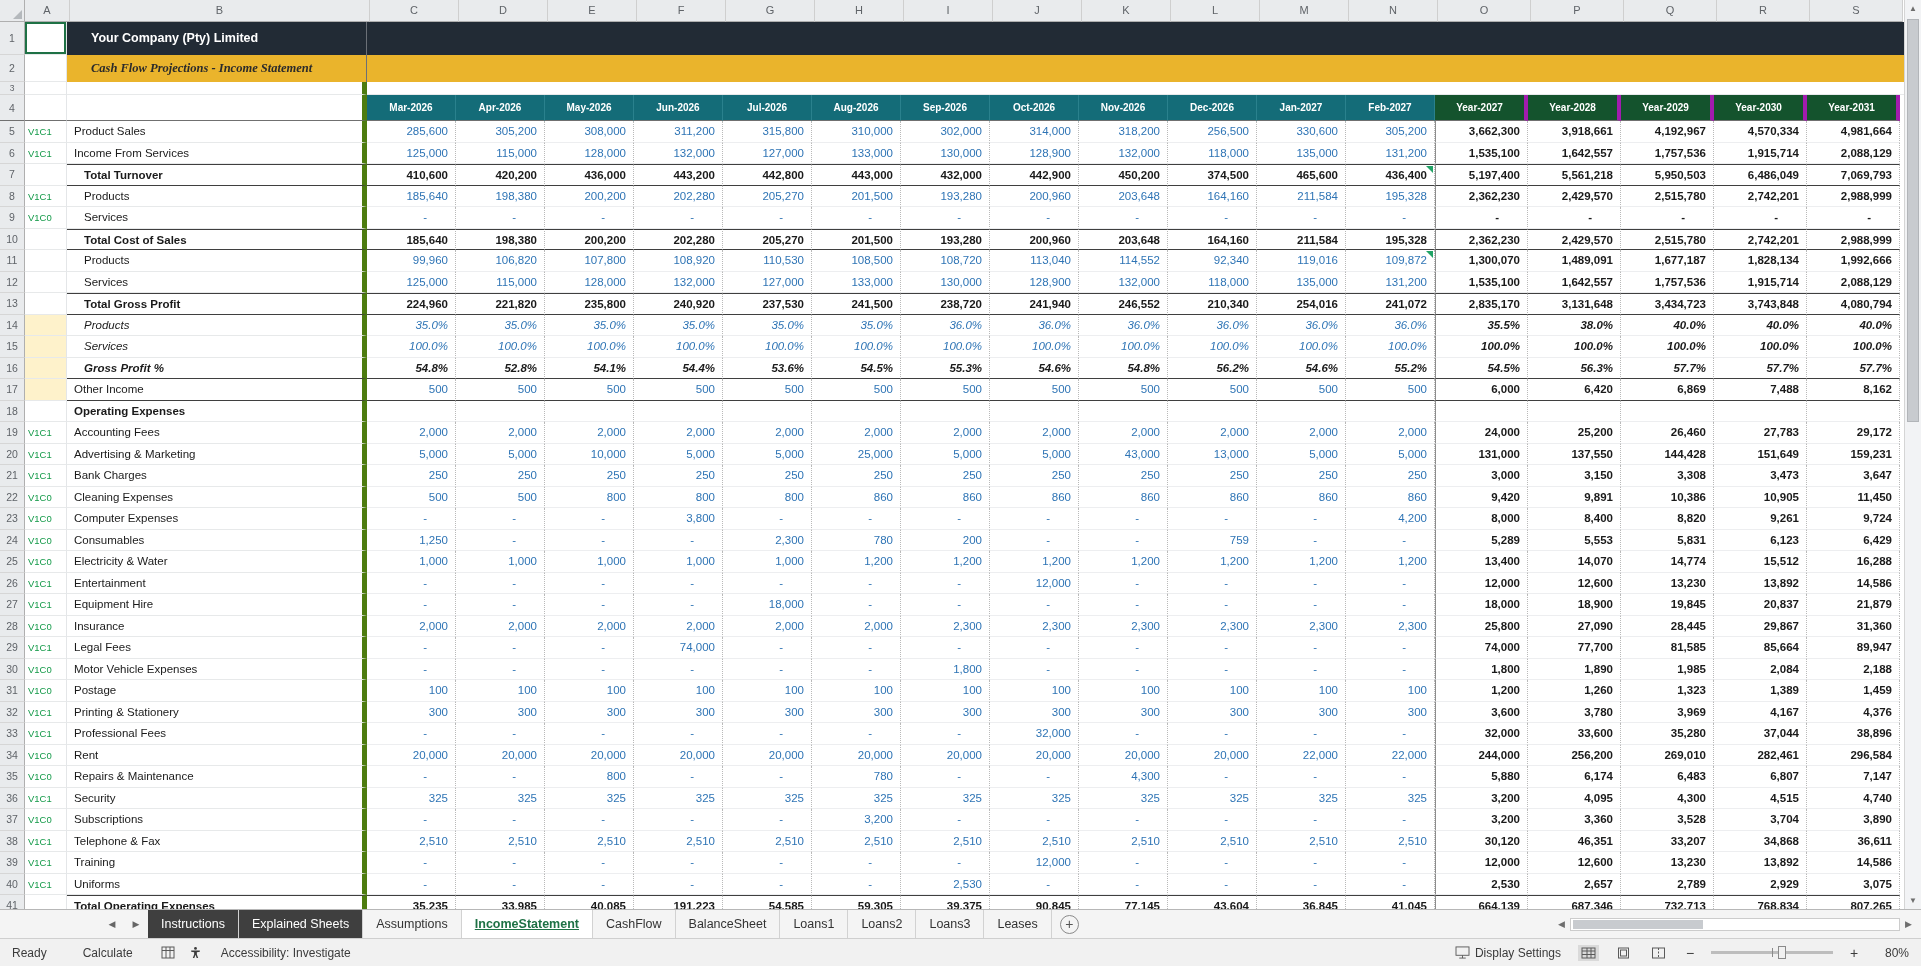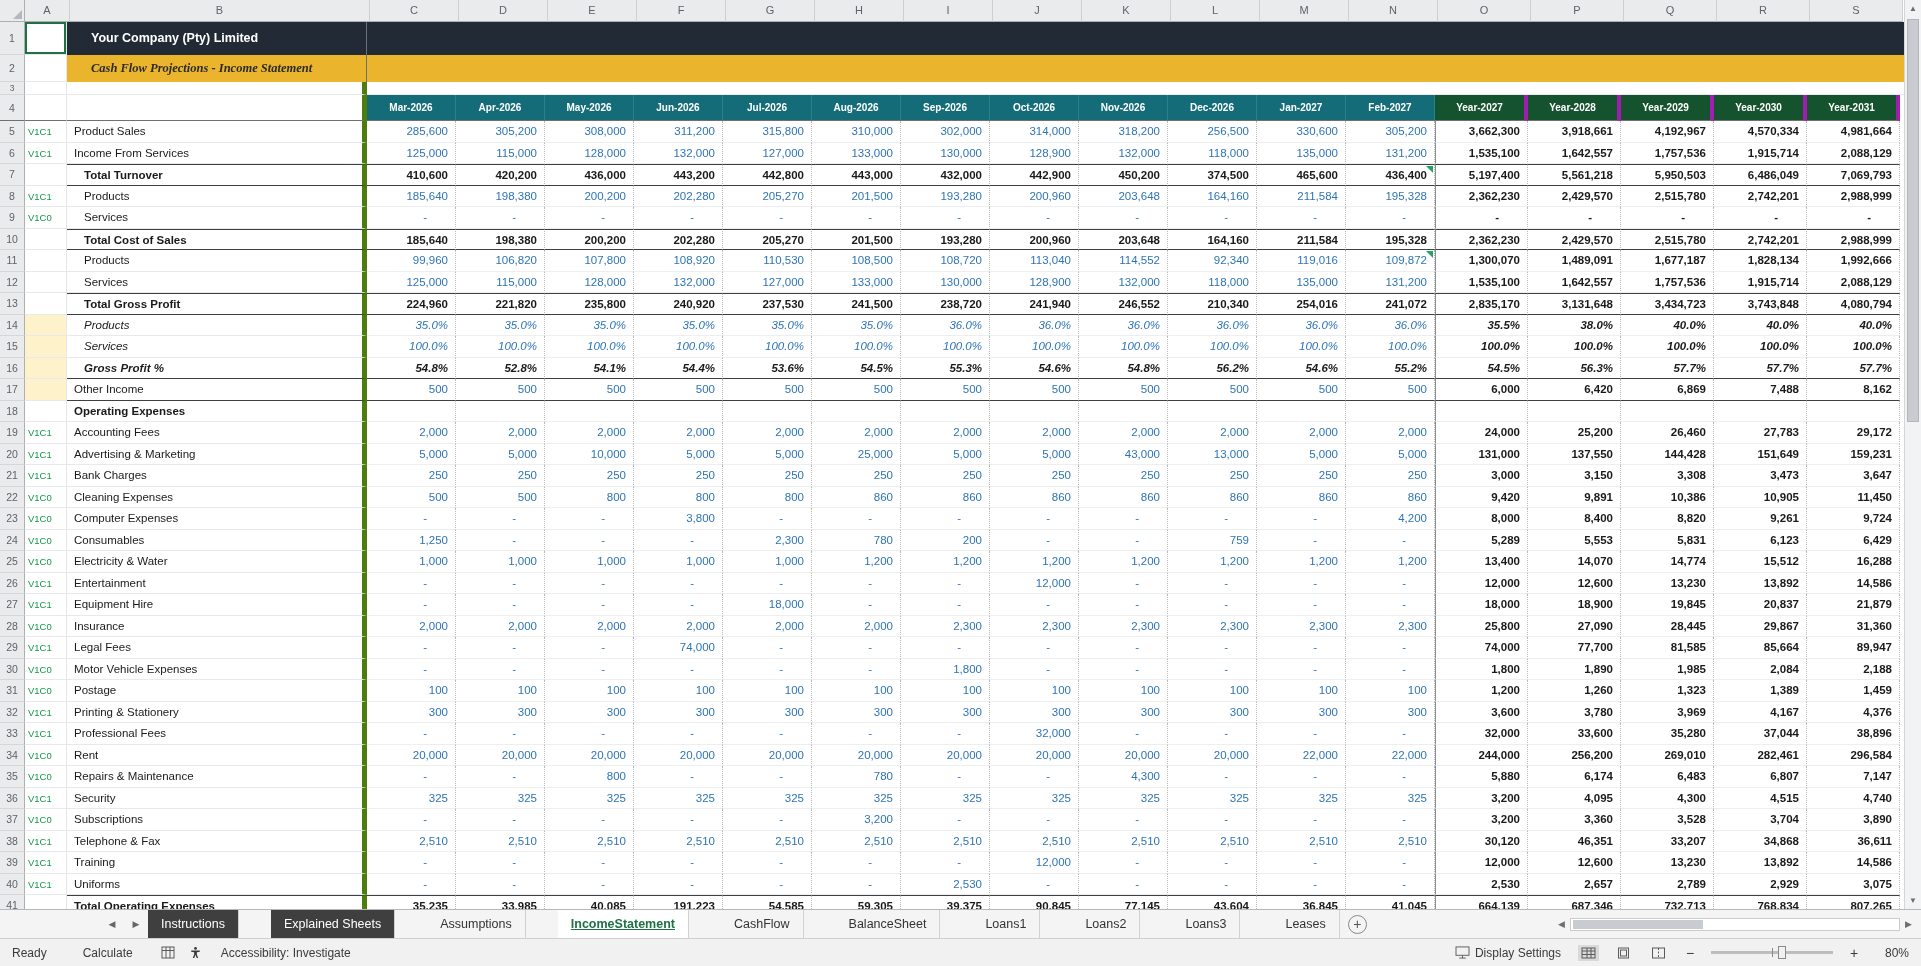--- a/index.html
+++ b/index.html
@@ -73,21 +73,21 @@
   
   .vscroll { width:17px; background:#F2F3F5; border-left:1px solid #D5D5D5; display:flex; flex-direction:column; }
   .sbbtn { height:17px; font-size:8px; color:#6E6E6E; text-align:center; line-height:17px; flex:0 0 auto; }
   .vtrack { flex:1 1 auto; position:relative; }
   .vthumb { position:absolute; top:2px; left:2px; right:2px; height:46%; background:#C8CBCF; border:1px solid #B2B5B9; }
 
   
   .tabbar { height:29px; background:#F4F4F4; border-top:1px solid #B7B7B7; display:flex; align-items:stretch;
     padding-left:100px; font-size:12.5px; }
   .tabnav { width:24px; text-align:center; line-height:29px; color:#666; font-size:9px; flex:0 0 auto; }
-  .tabs { display:flex;gap:32px; }
+  .tabs { display:flex; }
   .tab { padding:0 13px; line-height:28px; color:#333; border-right:1px solid #D2D2D2; background:#F4F4F4; white-space:nowrap; }
   .tab.dark { background:#3F3F3F; color:#FFFFFF; }
   .tab.active { background:#FFFFFF; color:#1E7145; font-weight:700; text-decoration:underline; }
   .addsheet { width:19px; height:19px; margin:5px 8px 0 8px; border:1px solid #8A8A8A; border-radius:50%;
     text-align:center; line-height:17px; color:#555; font-size:14px; flex:0 0 auto; }
   .hscroll { margin-left:auto; display:flex; align-items:center; padding-right:4px; }
   .harrow { width:17px; text-align:center; color:#6E6E6E; font-size:9px; }
   .htrack { width:330px; height:13px; background:#FFFFFF; border:1px solid #CCCCCC; position:relative; }
   .hthumb { position:absolute; left:2px; top:1px; height:9px; width:130px; background:#C8CBCF; }
 

